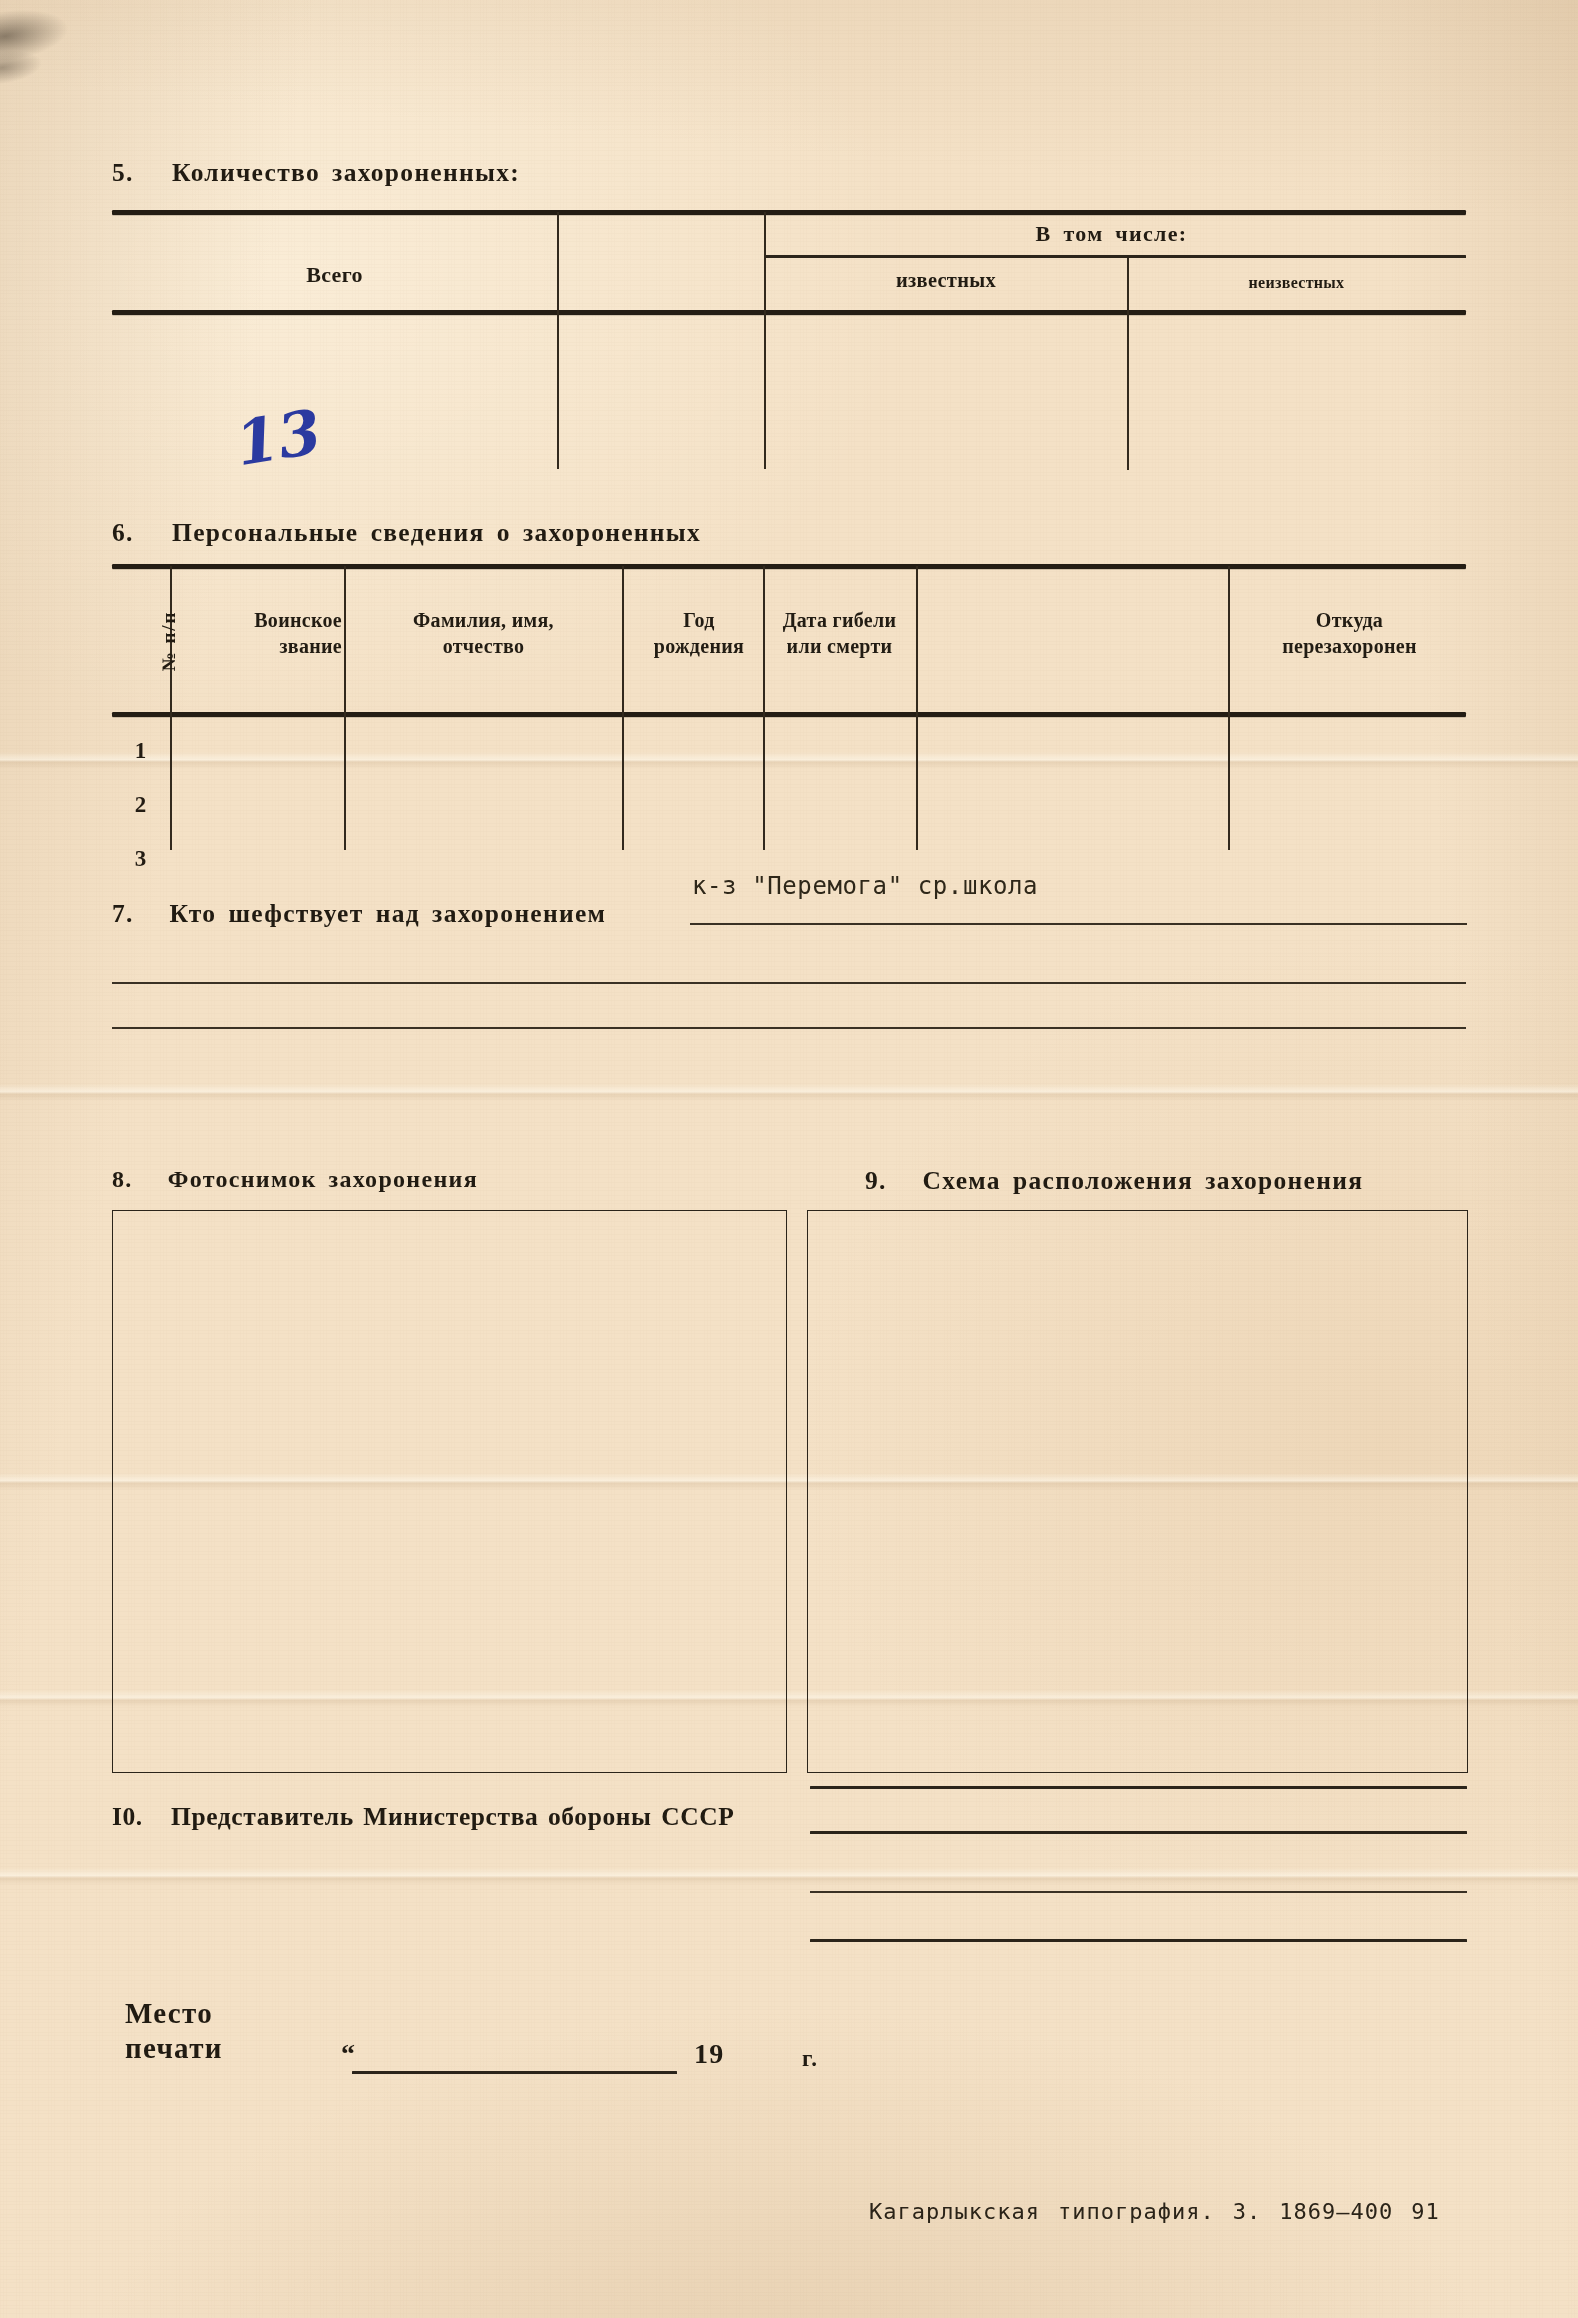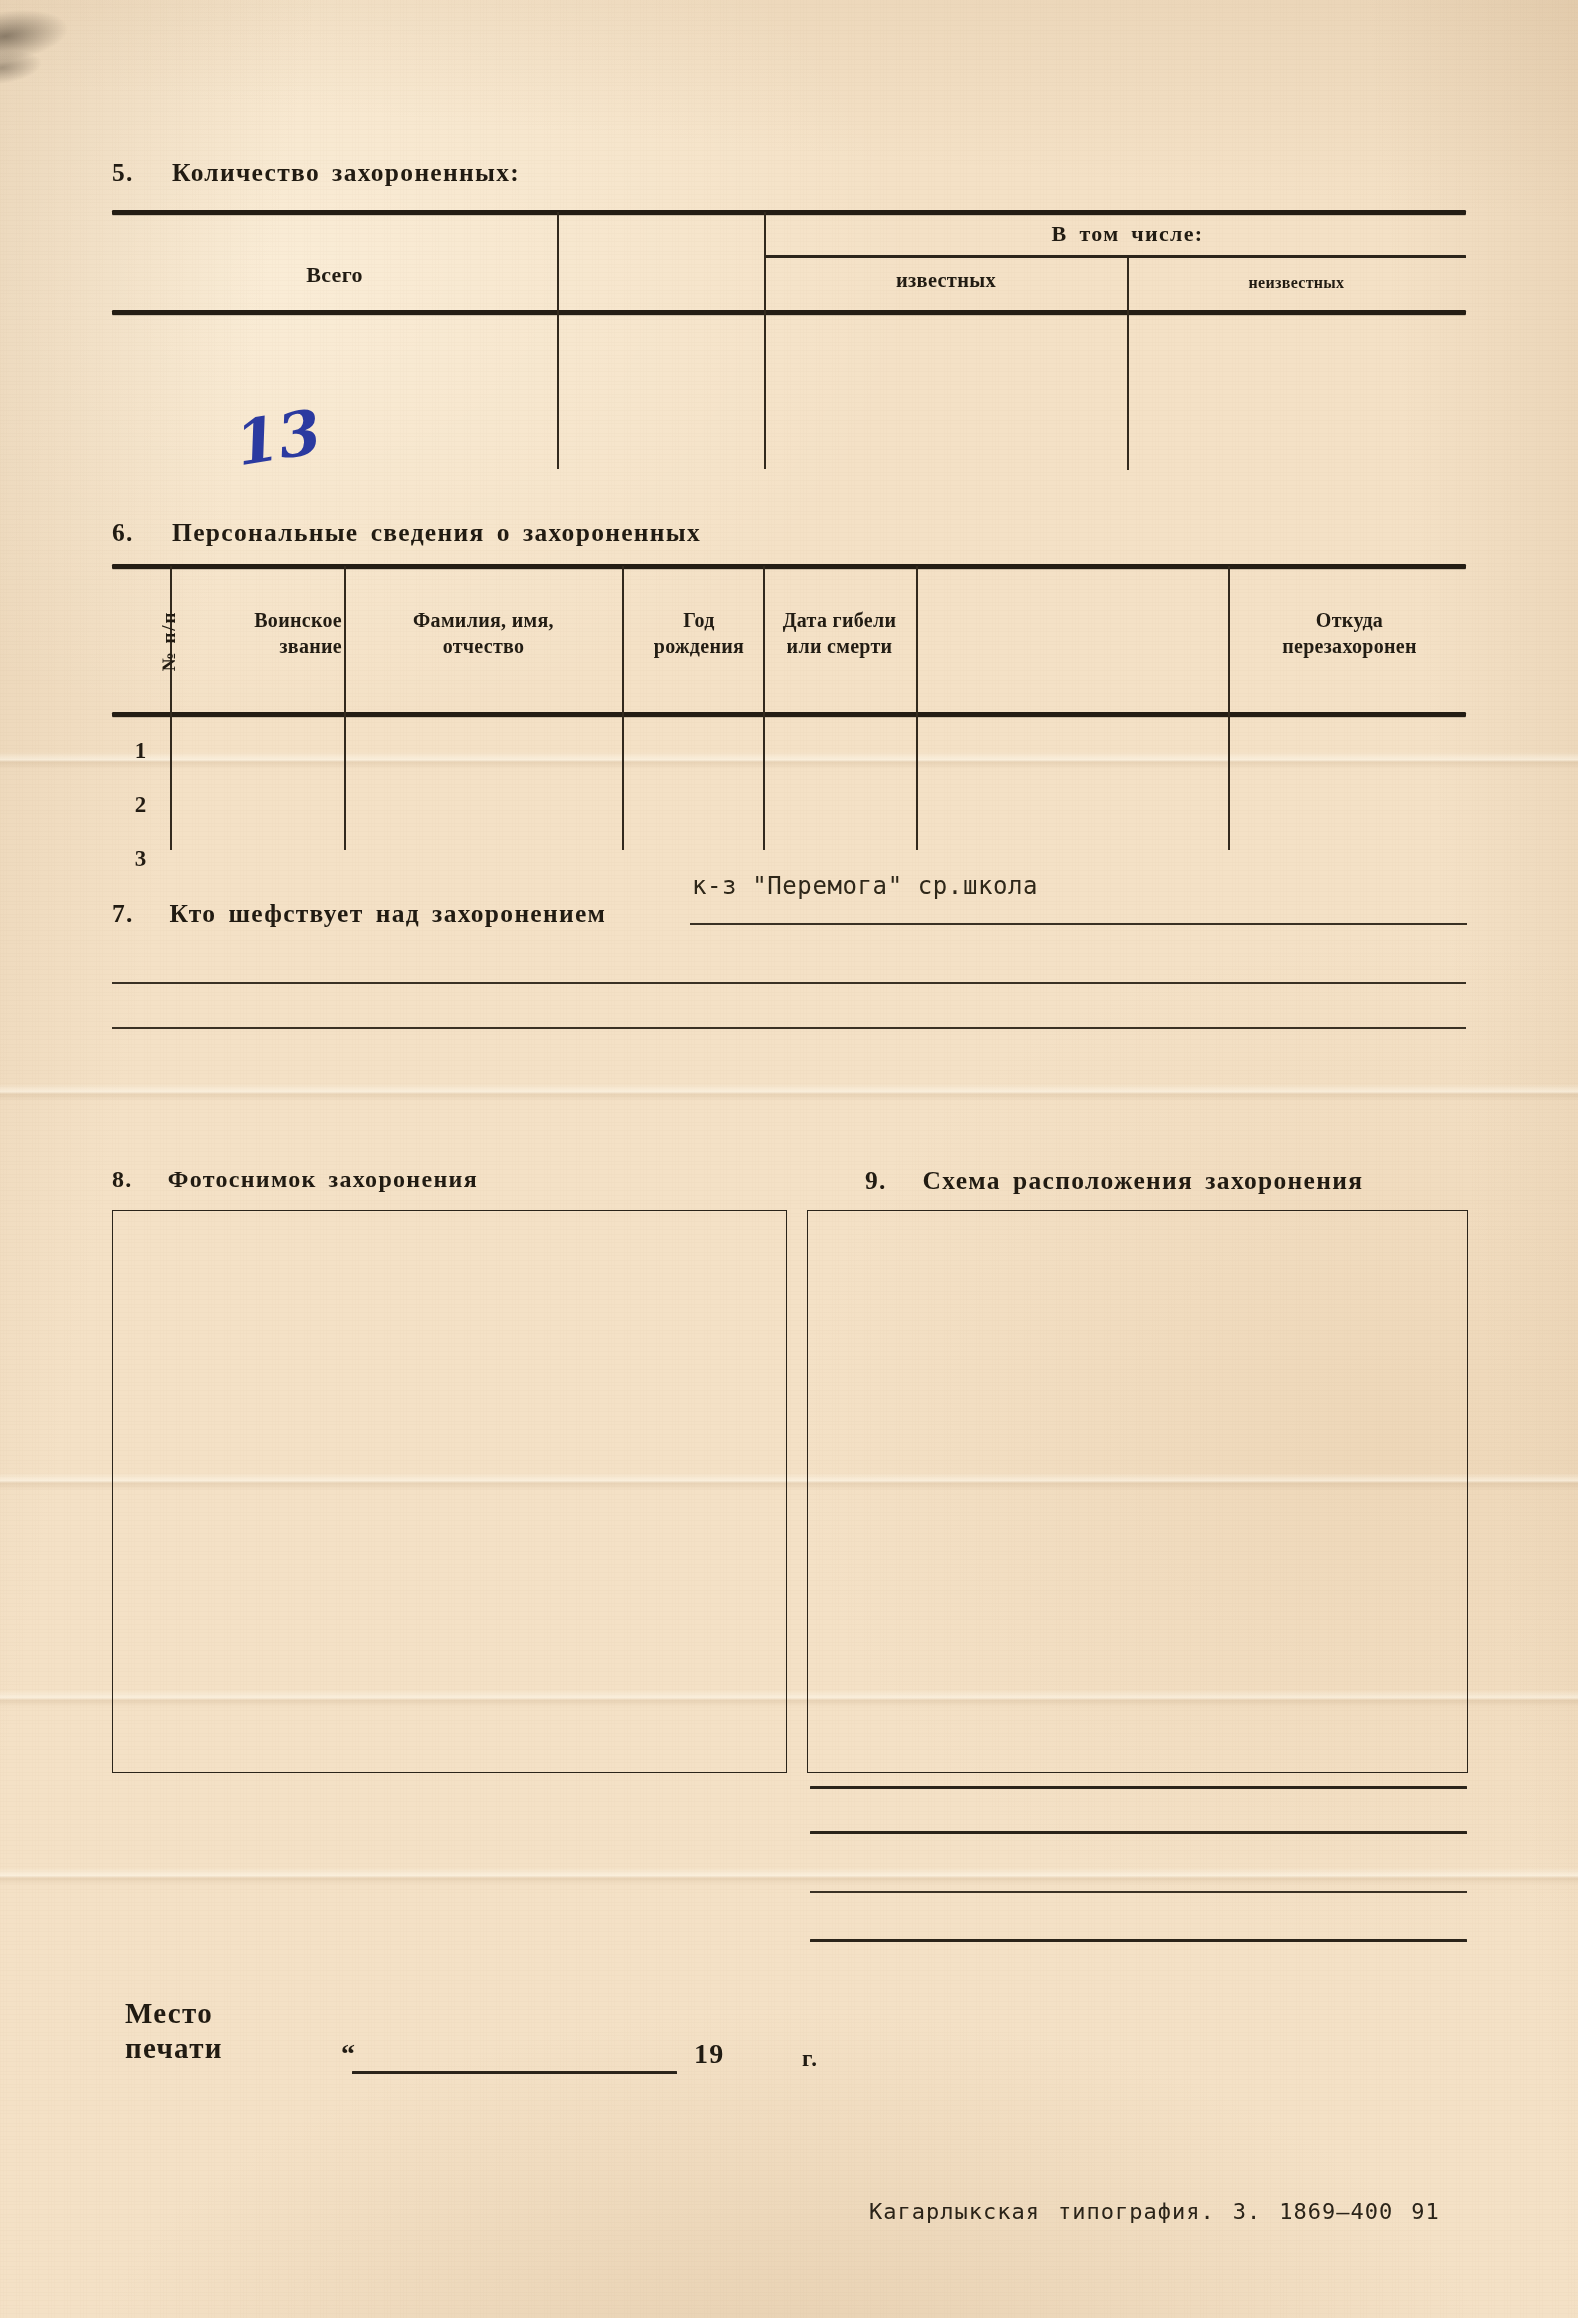--- a/index.html
+++ b/index.html
@@ -185,21 +185,21 @@
 
     <div class="rule-thick" style="left:112px; top:210px; width:1354px;"></div>
     <div class="rule-thick" style="left:112px; top:310px; width:1354px;"></div>
     <div class="rule-med" style="left:765px; top:255px; width:701px;"></div>
 
     <div class="vrule" style="left:557px; top:212px; height:257px;"></div>
     <div class="vrule" style="left:764px; top:212px; height:257px;"></div>
     <div class="vrule" style="left:1127px; top:258px; height:212px;"></div>
 
     <div class="abs colhead" style="left:112px; top:261px; width:445px; font-size:22px;">Всего</div>
-    <div class="abs colhead" style="left:777px; top:220px; width:701px; font-size:22px; letter-spacing:1.3px; word-spacing:5.1px;">В том числе:</div>
+    <div class="abs colhead" style="left:761px; top:220px; width:701px; font-size:22px; letter-spacing:1.3px; word-spacing:5.1px;">В том числе:</div>
     <div class="abs colhead" style="left:765px; top:267px; width:362px; font-size:20.4px;">известных</div>
     <div class="abs colhead" style="left:1127px; top:273px; width:339px; font-size:16px;">неизвестных</div>
 
     <div class="abs handwriting" style="left:242px; top:408px; font-size:61px;">13</div>
     <div class="abs" style="left:765px; top:357px; width:362px; height:51px;"></div>
     <div class="abs" style="left:1127px; top:357px; width:339px; height:51px;"></div>
 
     <div class="abs hdr" style="left:112px; top:518px; font-size:25.5px;">
       <span class="num">6.</span>
       <span style="display:inline-block; width:14px;"></span>
@@ -275,20 +275,25 @@
 
     <div class="abs hdr" style="left:865px; top:1166px; font-size:25.5px;">
       <span class="num">9.</span>
       <span style="display:inline-block; width:11.5px;"></span>
       <span>Схема  расположения  захоронения</span>
     </div>
     <div class="frame" style="left:807px; top:1210px; width:659px; height:561px;">
       <div style="width:100%;height:100%;"></div>
     </div>
 
+    <div class="abs hdr" style="left:112px; top:1802px; font-size:25.5px; letter-spacing:0.6px; word-spacing:2.6px;">
+      <span class="num">I0.</span>
+      <span style="display:inline-block; width:9px;"></span>
+      <span>Представитель Министерства обороны СССР</span>
+    </div>
 
     <div class="rule-med" style="left:810px; top:1786px; width:657px;"></div>
     <div class="rule-med" style="left:810px; top:1831px; width:657px;"></div>
     <div class="rule-thin" style="left:810px; top:1891px; width:657px;"></div>
     <div class="rule-med" style="left:810px; top:1939px; width:657px;"></div>
 
     <div class="abs" style="left:810px; top:1789px; width:657px; height:38px;"></div>
 
     <div class="abs" style="left:810px; top:1900px; width:657px; height:36px;"></div>
 

